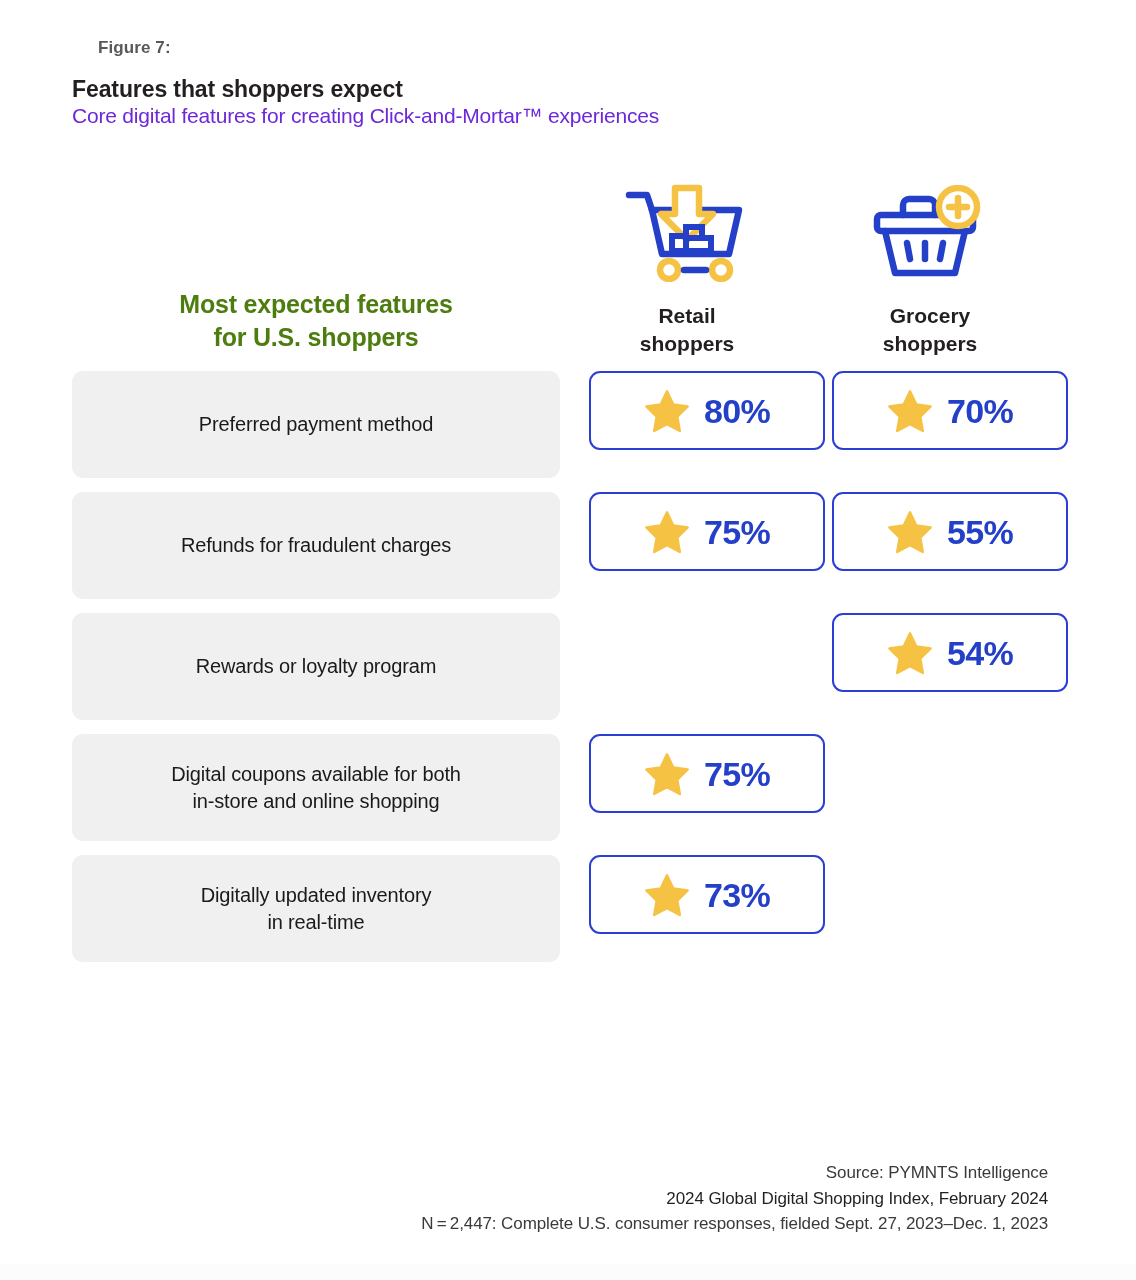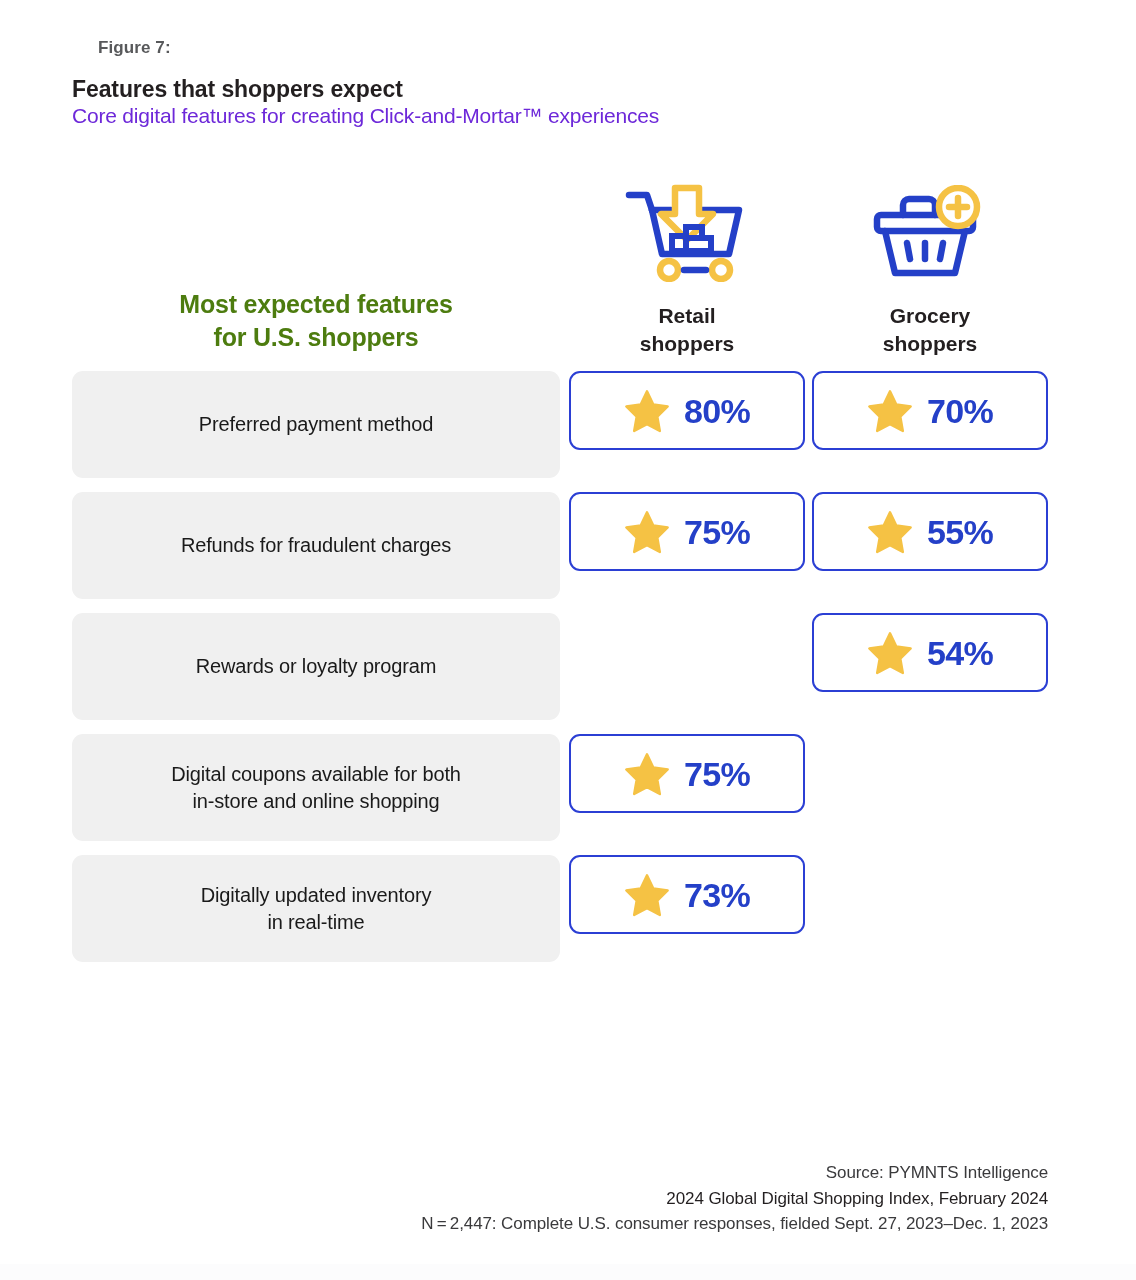--- a/index.html
+++ b/index.html
@@ -126,20 +126,21 @@
     top: 0;
     height: 79px;
     border: 2.5px solid #2b3fd4;
     border-radius: 11px;
     background: #ffffff;
     box-sizing: border-box;
     display: flex;
     align-items: center;
     justify-content: center;
     gap: 14px;
+    margin-left: 20px;
   }
   .stat-card.retail  { left: 569px; width: 236px; }
   .stat-card.grocery { left: 812px; width: 236px; }
   .stat-card.empty   { border: none; background: transparent; }
 
   .star {
     width: 46px;
     height: 46px;
     flex: 0 0 auto;
     display: block;

